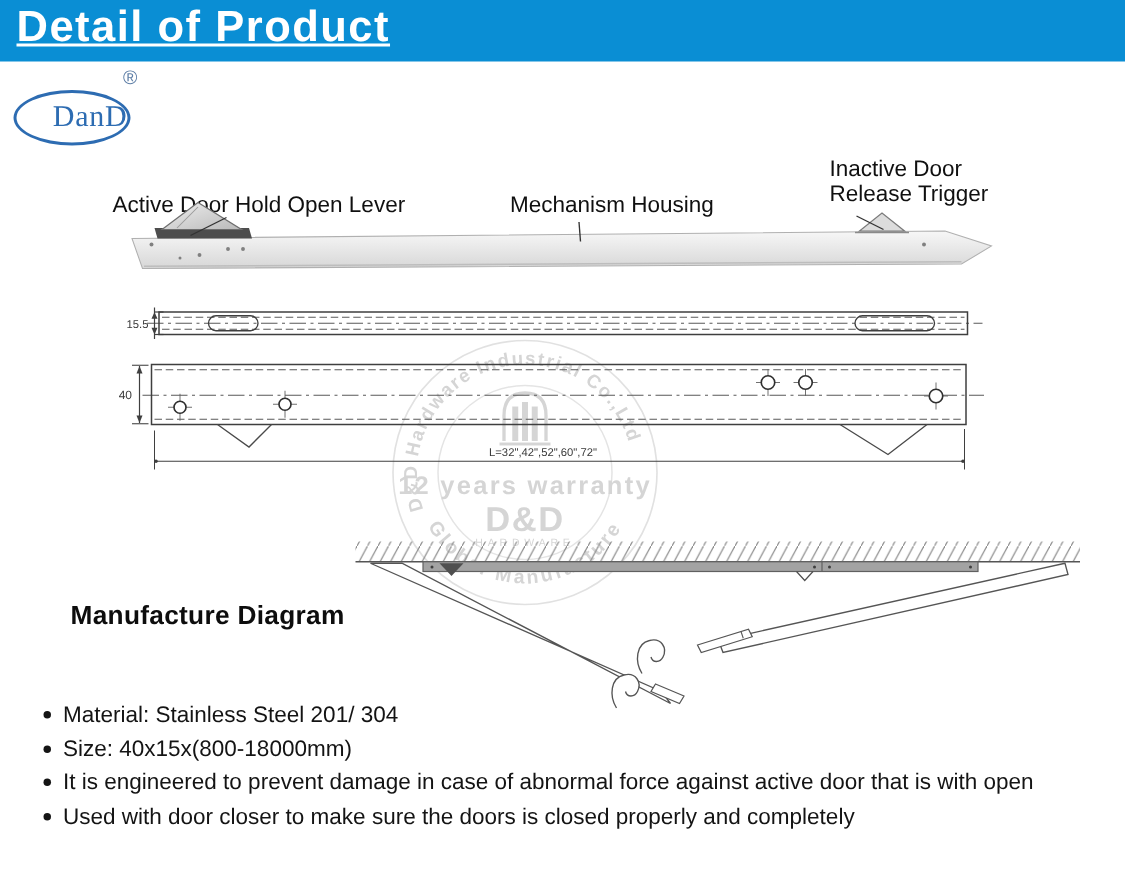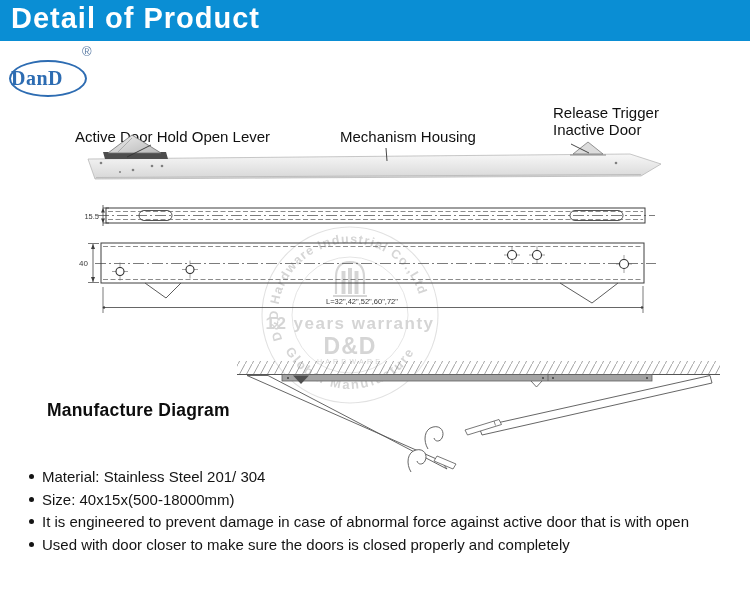--- a/index.html
+++ b/index.html
@@ -3,27 +3,27 @@
 <meta charset="utf-8">
 <style>
   html,body{margin:0;padding:0;}
   body{
     width:750px;height:595px;position:relative;background:#ffffff;
     font-family:"Liberation Sans",sans-serif;color:#161616;overflow:hidden;
   }
   .banner{position:absolute;left:0;top:0;width:750px;height:41px;background:#0a8ed4;}
   .banner-title{
     position:absolute;left:11px;top:2px;color:#ffffff;font-weight:bold;
-    font-size:29px;letter-spacing:1px;font-family:"Liberation Sans",sans-serif;
+    font-size:29px;letter-spacing:1px;font-family:"Liberation Sans",sans-serif;text-decoration:underline;
   }
   .logo-oval{
     position:absolute;left:9px;top:60px;width:74px;height:33px;
     border:2.5px solid #2d6cb2;border-radius:50%;
-    display:flex;align-items:center;justify-content:flex-start;
-    color:#2d6cb2;font-family:"Liberation Serif",serif;font-weight:bold;
+    display:flex;align-items:center;justify-content:flex-end;
+    color:#2d6cb2;font-family:"Liberation Serif",serif;font-weight:normal;
     font-size:20px;letter-spacing:.5px;
   }
   .reg-mark{position:absolute;left:82px;top:44px;font-size:13px;color:#5d7ea6;}
   .callout{position:absolute;font-size:15px;color:#101010;white-space:nowrap;}
   .install-heading{
     position:absolute;left:47px;top:400px;font-size:17.5px;font-weight:bold;color:#0d0d0d;
     letter-spacing:.2px;white-space:nowrap;
   }
   .features{
     position:absolute;left:28px;top:466px;width:708px;margin:0;padding:0;list-style:none;
@@ -45,22 +45,22 @@
 </div>
 
 <div class="logo-oval">
   <span>DanD</span>
 </div>
 <span class="reg-mark">®</span>
 
 <div class="callout" style="left:75px;top:128px;">Active Door Hold Open Lever</div>
 <div class="callout" style="left:340px;top:128px;">Mechanism Housing</div>
 <div class="callout" style="left:553px;top:104px;">
+  <div>Inactive Door</div>
   <div>Release Trigger</div>
-  <div>Inactive Door</div>
 </div>
 
 <div class="install-heading">Manufacture Diagram</div>
 
 <svg width="750" height="500" viewBox="0 0 750 500">
   <defs>
     <linearGradient id="barGrad" x1="0" y1="0" x2="0" y2="1">
       <stop offset="0" stop-color="#f7f7f7"></stop>
         <stop offset="1" stop-color="#d7d7d7"></stop>
     </linearGradient>
@@ -200,16 +200,16 @@
 
   <g stroke="#333333" stroke-width="0.9">
     <line x1="151" y1="145" x2="127" y2="157"></line>
     <line x1="386" y1="148" x2="387" y2="161"></line>
     <line x1="571" y1="144" x2="589" y2="153"></line>
   </g>
 </svg>
 
 <ul class="features">
   <li>Material: Stainless Steel 201/ 304</li>
-  <li>Size: 40x15x(500-18000mm)</li>
+  <li>Size: 40x15x(800-18000mm)</li>
   <li>It is engineered to prevent damage in case of abnormal force against active door that is with open</li>
   <li>Used with door closer to make sure the doors is closed properly and completely</li>
 </ul>
 
 </body></html>

